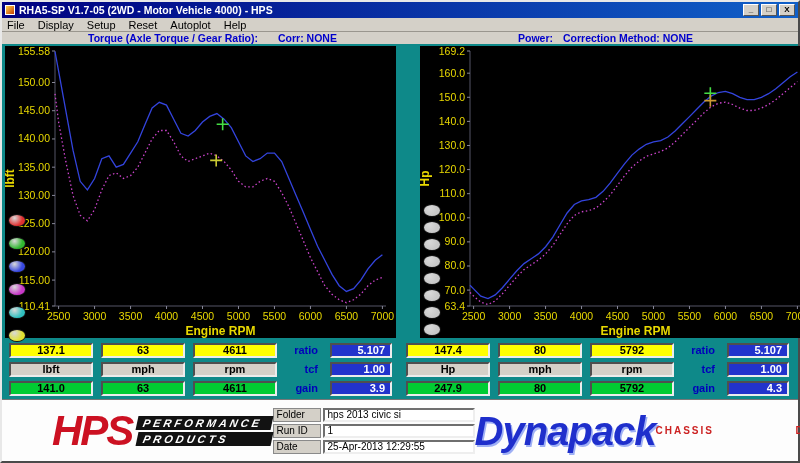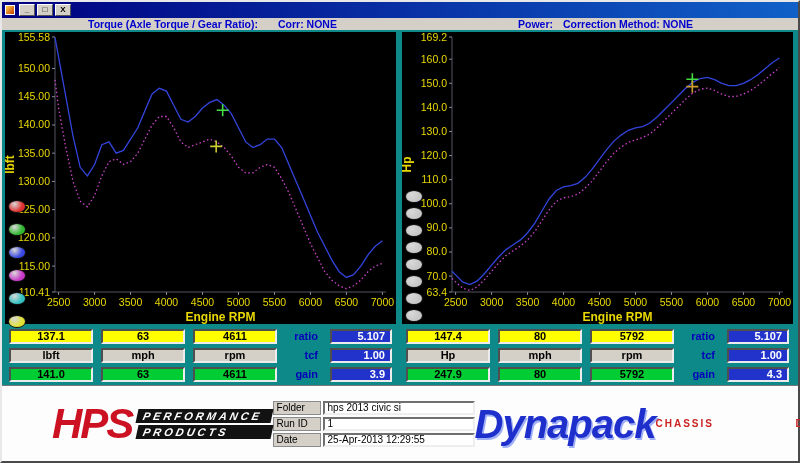--- a/index.html
+++ b/index.html
@@ -16,21 +16,21 @@
   
   .menubar { height:14px; flex:0 0 auto; background:#d4d0c8; display:flex; align-items:center; gap:13px; padding:0 5px; border-bottom:1px solid #9a968e; }
   .menu-item { font-size:11px; color:#000; }
   .headerbar { height:12px; flex:0 0 auto; background:#d4d0c8; display:flex; }
   .header-half { width:50%; display:flex; align-items:center; gap:20px;text-align:center; }
   .header-half.left { padding-left:86px; }
   .header-half.right { padding-left:118px; gap:10px; }
   .header-text { font-size:10.5px; font-weight:bold; color:#0000cc; white-space:nowrap; }
 
   
-  .charts { flex:0 0 auto; display:flex; gap:6px; padding:2px 3px; }
+  .charts { flex:0 0 auto; display:flex; gap:24px; padding:2px 3px; }
   .chart-panel { position:relative; width:391px; height:292px; background:#000; }
   svg text.tick { fill:#e8d800; font-size:10.5px; font-family:"Liberation Sans",sans-serif; }
   svg text.axis-title { fill:#e8d800; font-size:12px; font-weight:bold; font-family:"Liberation Sans",sans-serif; }
   .ovals { position:absolute; left:3px; display:flex; flex-direction:column; }
   #ovals0 { top:168px; gap:10px; }
   #ovals1 { top:158px; gap:4px; }
   .oval { width:18px; height:13px; border-radius:50%; border:1px solid #151515; cursor:pointer; }
 
   
   .readouts { flex:0 0 auto; display:flex; gap:6px; padding:1px 3px; }
@@ -56,27 +56,36 @@
   .dynapack-name { font-size:40px; line-height:38px; font-weight:bold; font-style:italic; color:#1f2fcc; letter-spacing:-1px; text-shadow:1.5px 1.5px 0 #9fb0f5; }
   .dynapack-sub { display:flex; justify-content:space-between; width:250px; color:#cc2222; font-size:10px; font-weight:bold; letter-spacing:2px; }
 </style>
 </head>
 <body>
 
 <div class="app">
 
   <div class="titlebar">
     <span class="app-icon"></span>
+    <span class="title-text">RHA5-SP V1.7-05   (2WD - Motor Vehicle 4000) - HPS</span>
     <span class="win-btns">
       <span class="win-btn">_</span>
       <span class="win-btn">□</span>
       <span class="win-btn">X</span>
     </span>
   </div>
 
+  <div class="menubar">
+    <span class="menu-item">File</span>
+    <span class="menu-item">Display</span>
+    <span class="menu-item">Setup</span>
+    <span class="menu-item">Reset</span>
+    <span class="menu-item">Autoplot</span>
+    <span class="menu-item">Help</span>
+  </div>
 
   <div class="headerbar">
     <div class="header-half left">
       <span class="header-text">Torque (Axle Torque / Gear Ratio):</span>
       <span class="header-text">Corr: NONE</span>
     </div>
     <div class="header-half right">
       <span class="header-text">Power:</span>
       <span class="header-text">Correction Method: NONE</span>
     </div>

